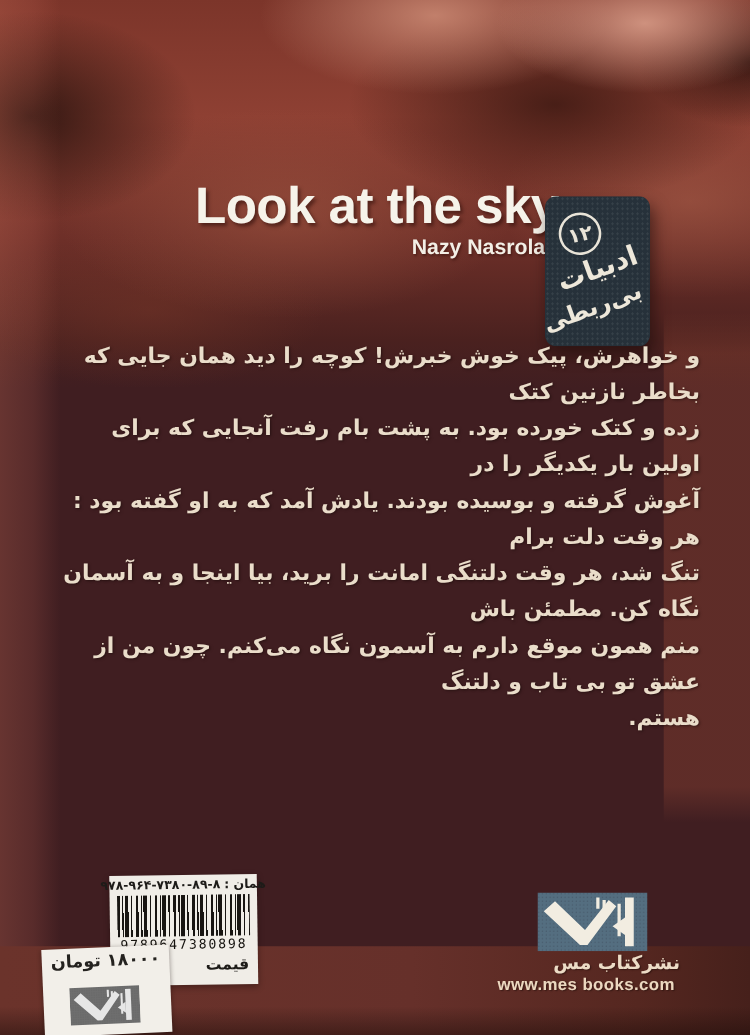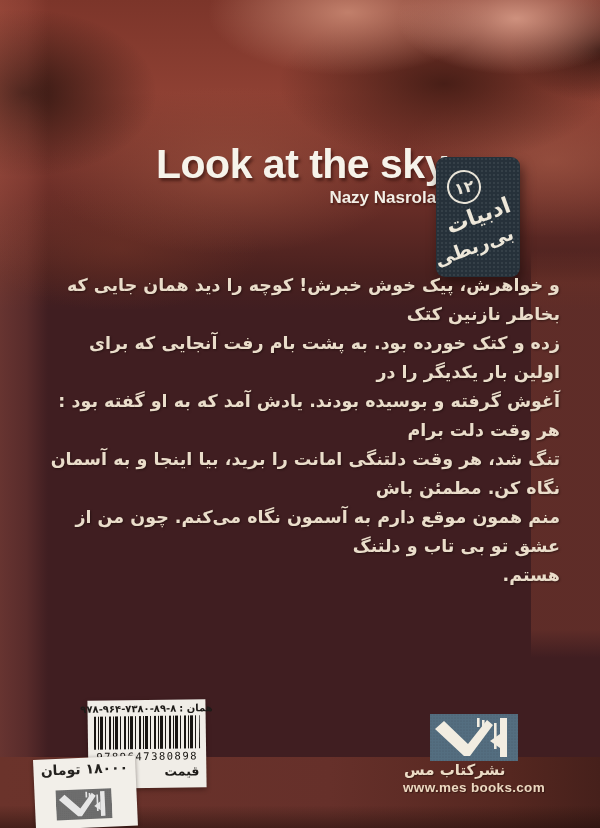--- a/index.html
+++ b/index.html
@@ -107,26 +107,26 @@
     box-shadow:0 1px 4px rgba(20,8,6,0.45);z-index:4;
   }
   .sticker-price{
     margin-top:3px;text-align:center;direction:rtl;
     font-weight:700;font-size:14px;color:#24221f;
   }
   .sticker-logo{position:absolute;left:21px;top:24px;width:56px;height:45px;}
   
   .pub-logo{position:absolute;left:430px;top:714px;width:88px;height:47px;z-index:2;}
   .pub-name{
-    position:absolute;left:404px;top:761px;width:140px;text-align:left;direction:rtl;
+    position:absolute;left:404px;top:761px;width:140px;text-align:right;direction:rtl;
     font-weight:700;font-size:15px;color:#ecdcc6;z-index:2;
     text-shadow:1px 1px 1px rgba(30,12,8,0.5);
   }
   .pub-site{
-    position:absolute;left:398px;top:780px;width:152px;text-align:center;
+    position:absolute;left:398px;top:780px;width:152px;text-align:left;
     font-family:"Liberation Sans",sans-serif;font-weight:700;font-size:13.5px;
     letter-spacing:0.3px;color:#ecd8c0;z-index:2;
     text-shadow:1px 1px 1px rgba(30,12,8,0.5);
   }
 </style>
 </head>
 <body>
 
 <div class="sky"></div>
 <div class="left-band"></div>

